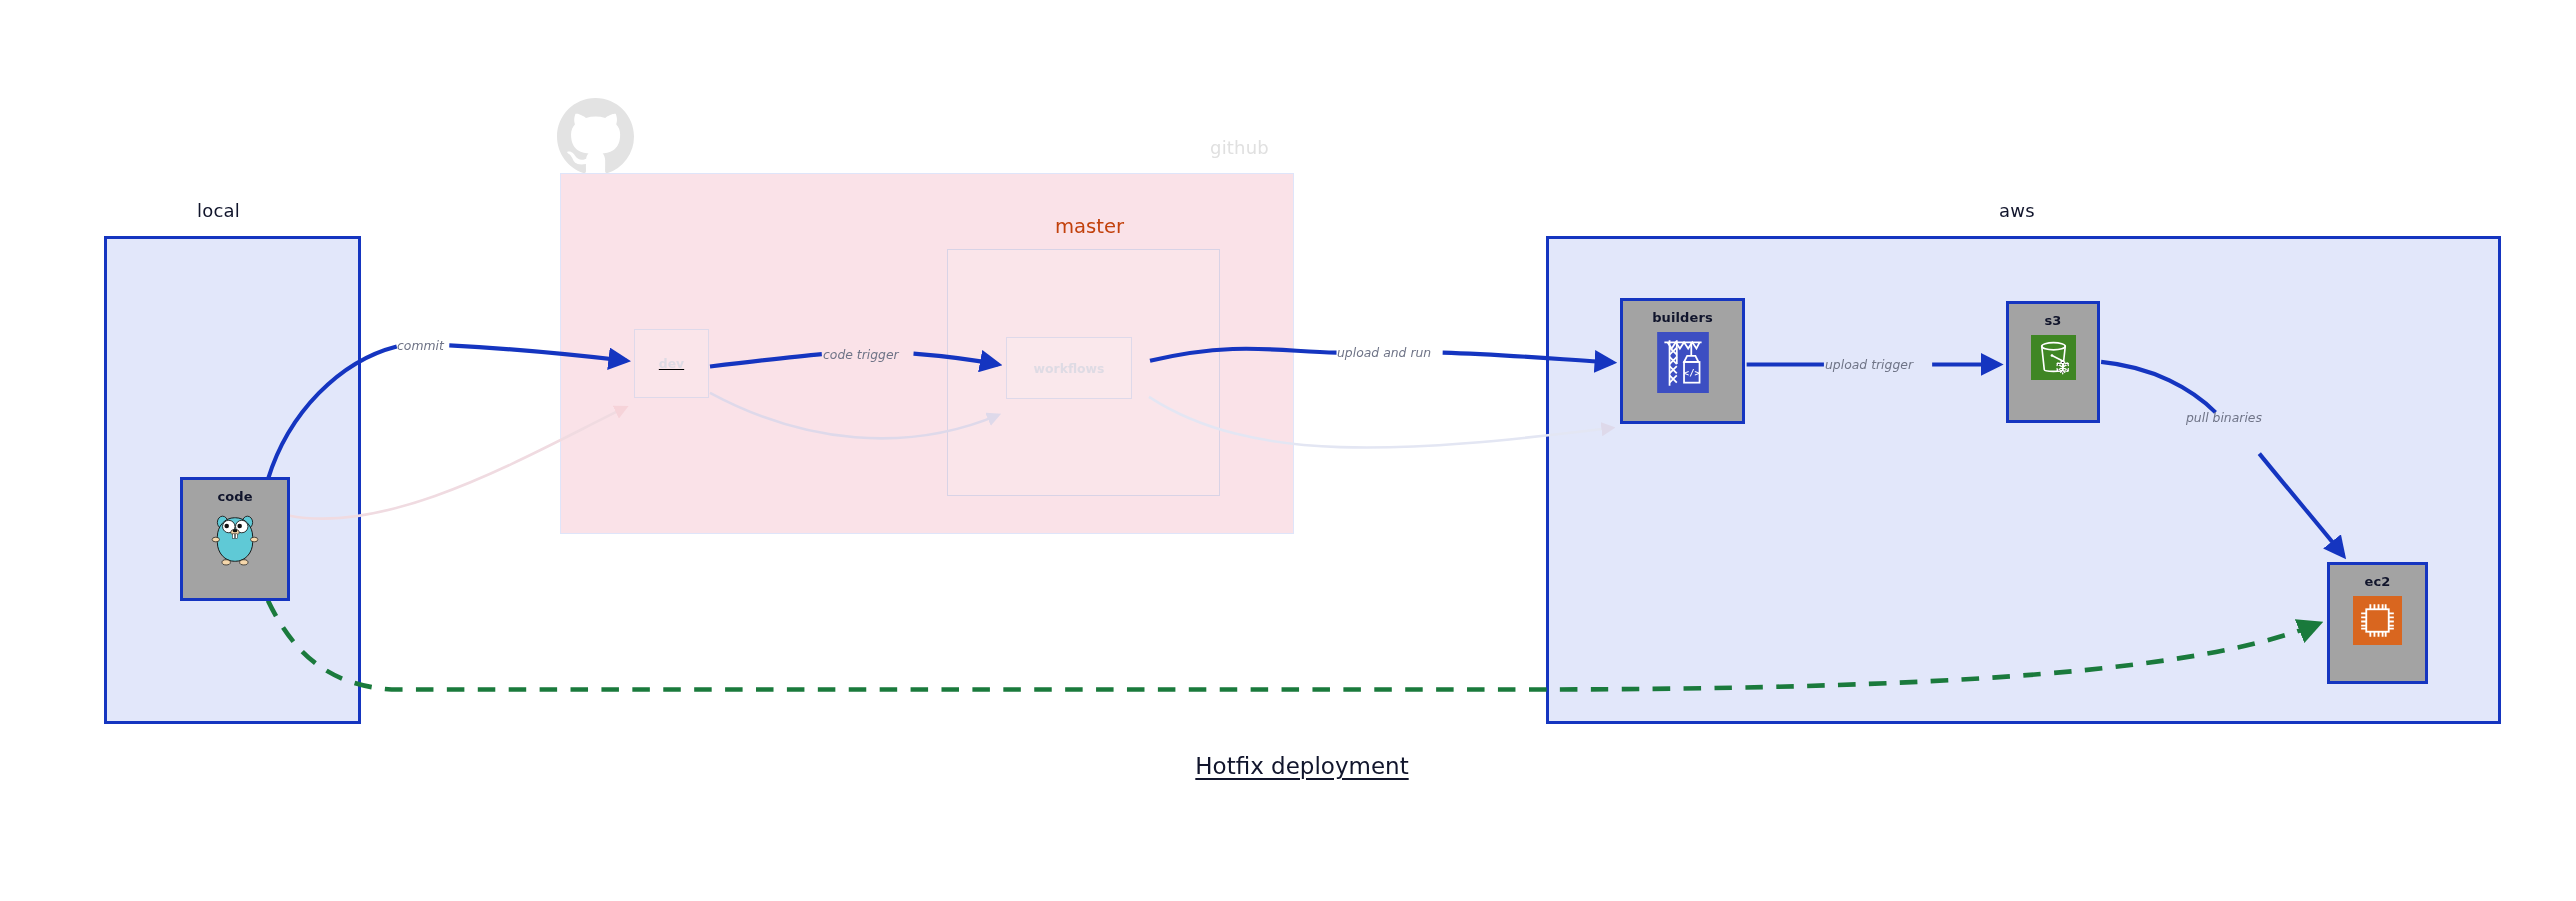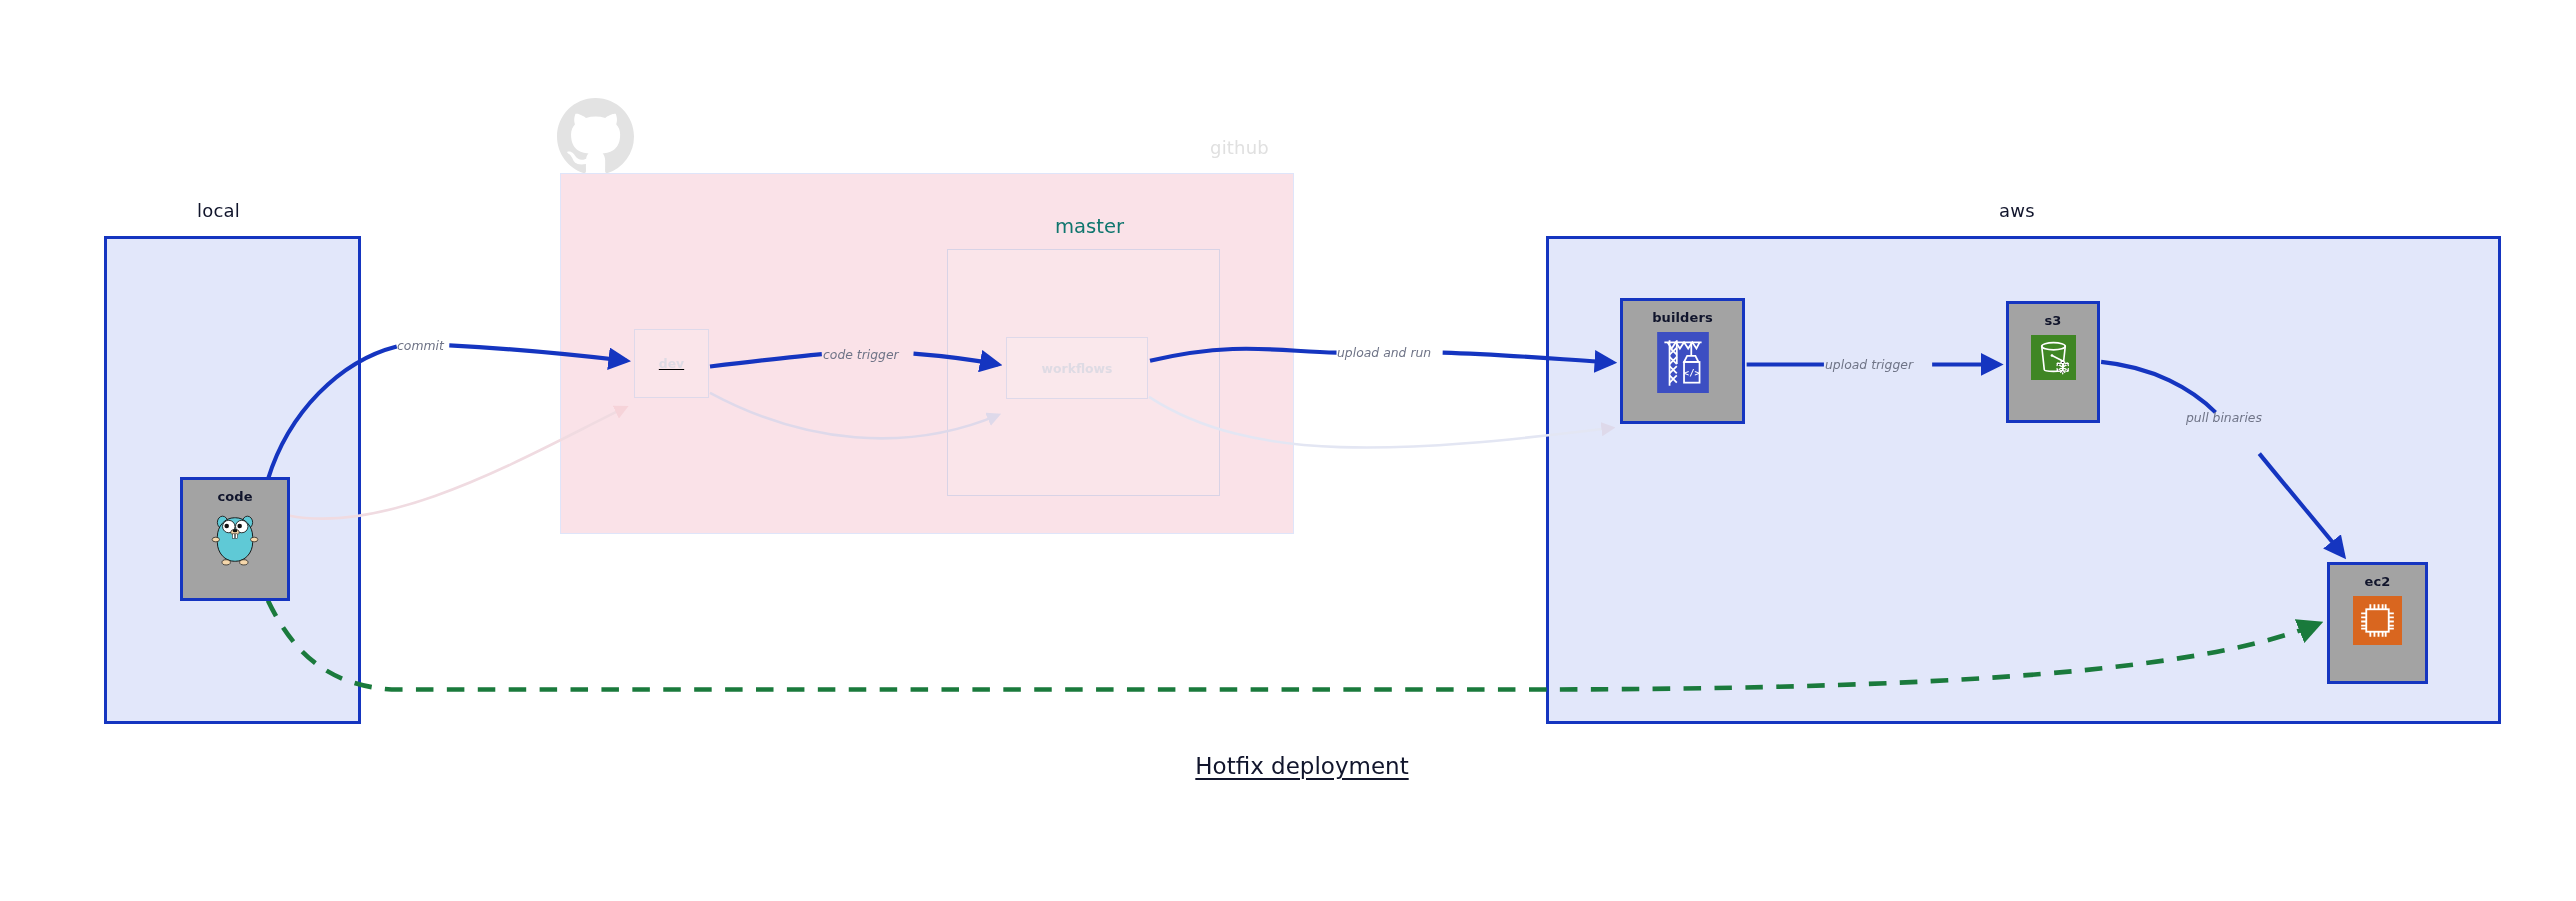--- a/index.html
+++ b/index.html
@@ -21,42 +21,42 @@
       white-space:nowrap;letter-spacing:0.2px;}
   .group-label.local-lbl{left:197px;top:200px;}
   .group-label.aws-lbl{left:1999px;top:200px;}
   .group-label.github-lbl{left:1210px;top:137px;color:#e0e0e0;}
 
   
   .subgroup{position:absolute;box-sizing:border-box;
       border:1.5px solid #d8d3e6;background:rgba(255,255,255,0.10);}
   .subgroup.master{left:947px;top:249px;width:273px;height:247px;}
   .subgroup-label{position:absolute;left:1055px;top:215px;font-size:19.6px;
-      color:#0f766e;white-space:nowrap;}
+      color:#c2410c;white-space:nowrap;}
 
   
   .node{position:absolute;box-sizing:border-box;background:#a3a3a3;
       border:3.6px solid #1535c0;display:flex;flex-direction:column;
       align-items:center;}
   .node .ntitle{font-size:13px;font-weight:bold;color:#11152c;
       margin-top:9.3px;letter-spacing:0.1px;}
   .node .nicon{margin-top:7.2px;}
 
   .node.code{left:180px;top:477px;width:110px;height:124px;}
   .node.builders{left:1620px;top:298px;width:125px;height:126px;}
   .node.s3{left:2006px;top:301px;width:94px;height:122px;}
   .node.ec2{left:2327px;top:562px;width:101px;height:122px;}
 
   
   .fnode{position:absolute;box-sizing:border-box;border:1.5px solid #ded9ea;
       background:rgba(255,255,255,0.12);display:flex;align-items:center;
       justify-content:center;}
   .fnode span{font-size:12.4px;font-weight:bold;color:#dedbe4;}
   .fnode.dev{left:634px;top:329px;width:75px;height:69px;text-decoration:underline;}
-  .fnode.workflows{left:1006px;top:337px;width:142px;height:62px;}
+  .fnode.workflows{left:1006px;top:337px;width:126px;height:62px;}
 
   
   svg.overlay{position:absolute;left:0;top:0;width:2604px;height:902px;
       overflow:visible;pointer-events:none;}
 
   .elabel{position:absolute;font-size:12.4px;font-style:italic;color:#6f7487;
       white-space:nowrap;background:transparent;}
 
   
   .diagram-title{position:absolute;left:0;top:753px;width:2604px;

